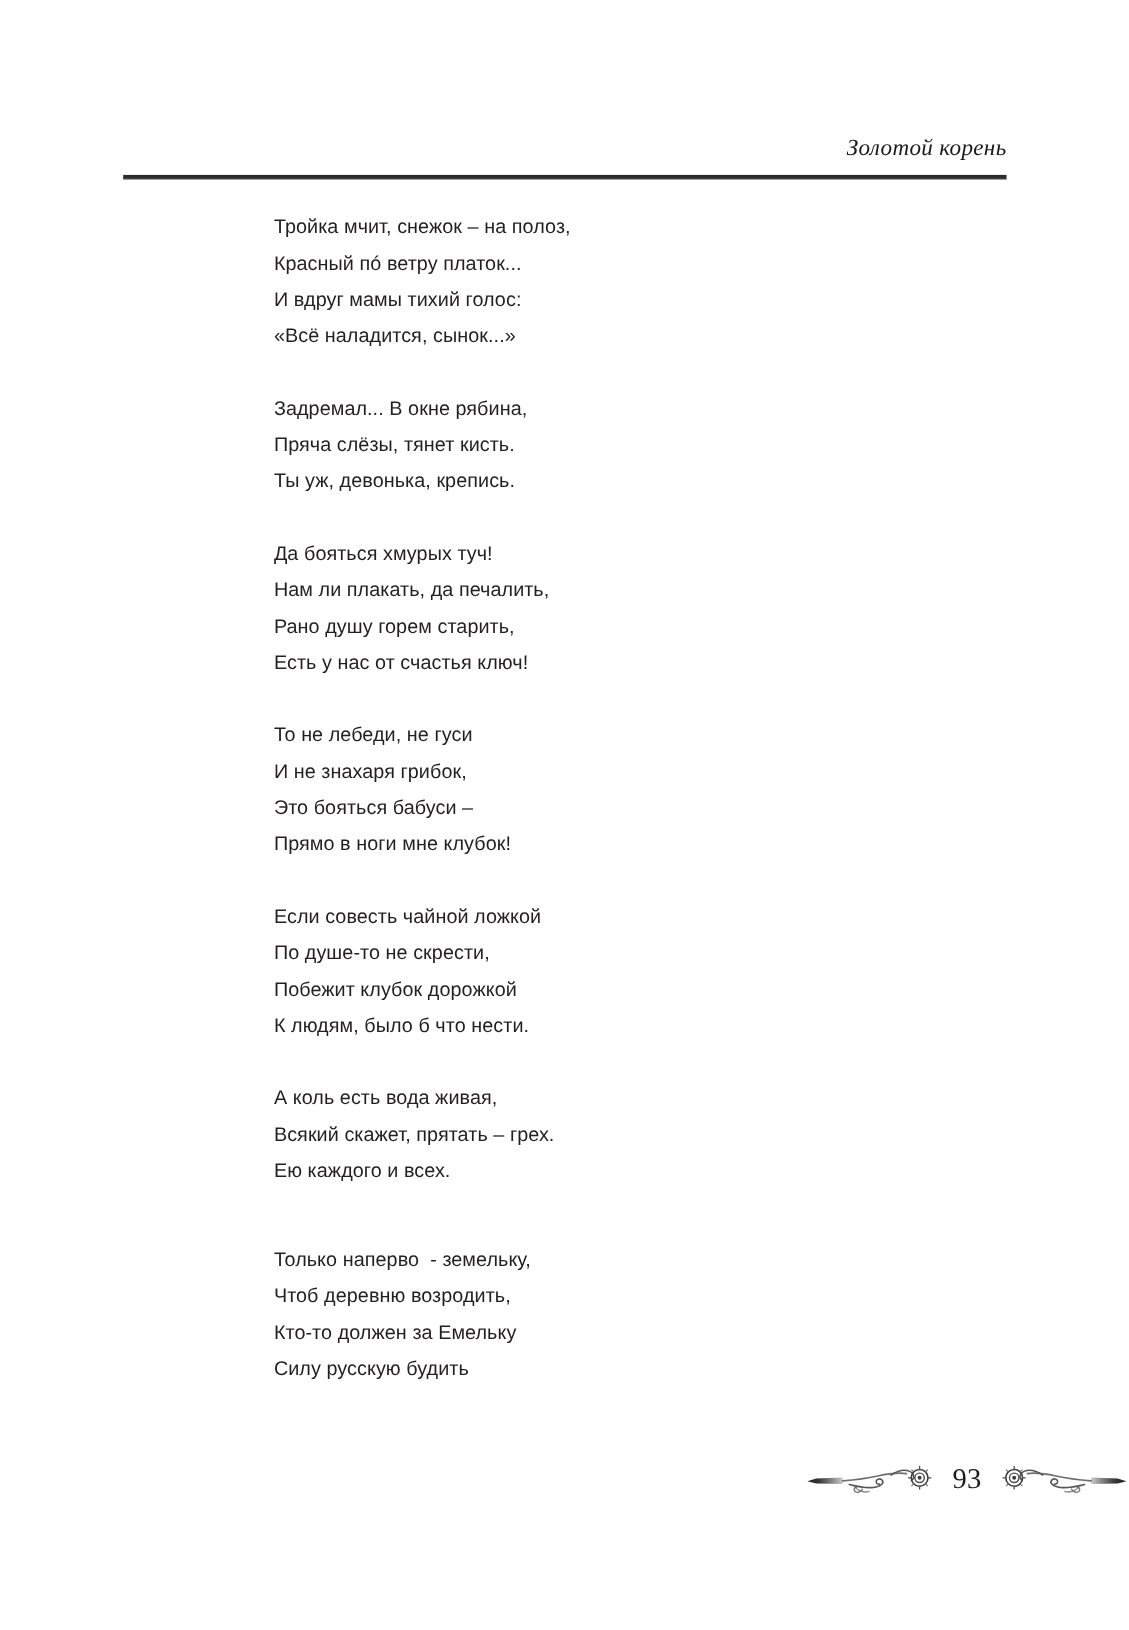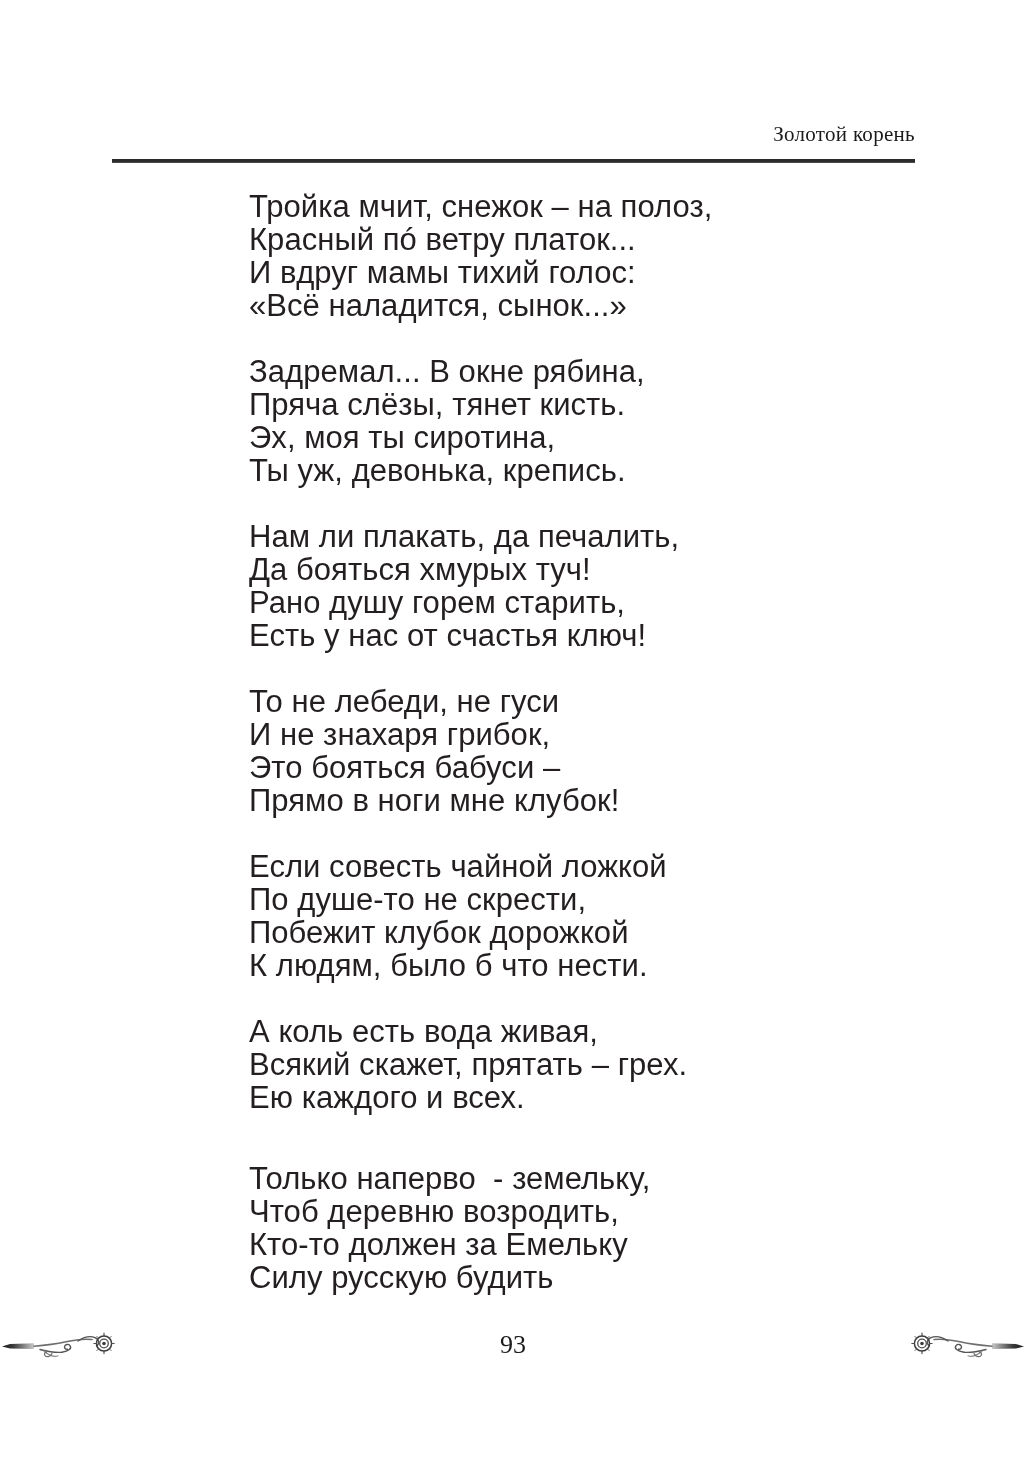--- a/index.html
+++ b/index.html
@@ -18,20 +18,21 @@
   }
 
   
   .running-head {
     position: absolute;
     left: 112px;
     top: 122px;
     width: 803px;
     text-align: right;
     font-family: "Liberation Serif", serif;
+    font-style: italic;
     font-size: 21px;
     color: #1a1a1a;
     letter-spacing: 0.3px;
     white-space: nowrap;
   }
   .head-rule {
     position: absolute;
     left: 112px;
     top: 159px;
     width: 803px;
@@ -48,36 +49,36 @@
     width: 640px;
   }
   .stanza {
     margin: 0 0 33px 0;
   }
   .stanza:last-child {
     margin-bottom: 0;
     margin-top: 48px;
   }
   .line {
-    font-size: 31px;
+    font-size: 18px;
     line-height: 33px;
     color: #231f20;
     white-space: pre;
     letter-spacing: 0.05px;
   }
 
   
   .footer {
     position: absolute;
     left: 0;
     top: 1329px;
     width: 1026px;
     display: flex;
     align-items: center;
-    justify-content: space-between;
+    justify-content: flex-end;
     gap: 8px;
   }
   .ornament {
     display: block;
     flex: 0 0 auto;
   }
   .ornament.right {
     transform: scaleX(-1);
   }
   .folio {
@@ -101,26 +102,25 @@
   <div class="poem">
       <div class="stanza">
         <div class="line">Тройка мчит, снежок – на полоз,</div>
         <div class="line">Красный пó ветру платок...</div>
         <div class="line">И вдруг мамы тихий голос:</div>
         <div class="line">«Всё наладится, сынок...»</div>
       </div>
       <div class="stanza">
         <div class="line">Задремал... В окне рябина,</div>
         <div class="line">Пряча слёзы, тянет кисть.</div>
-        <div class="line">Эх, моя ты сиротина,</div>
         <div class="line">Ты уж, девонька, крепись.</div>
       </div>
       <div class="stanza">
+        <div class="line">Да бояться хмурых туч!</div>
         <div class="line">Нам ли плакать, да печалить,</div>
-        <div class="line">Да бояться хмурых туч!</div>
         <div class="line">Рано душу горем старить,</div>
         <div class="line">Есть у нас от счастья ключ!</div>
       </div>
       <div class="stanza">
         <div class="line">То не лебеди, не гуси</div>
         <div class="line">И не знахаря грибок,</div>
         <div class="line">Это бояться бабуси –</div>
         <div class="line">Прямо в ноги мне клубок!</div>
       </div>
       <div class="stanza">

